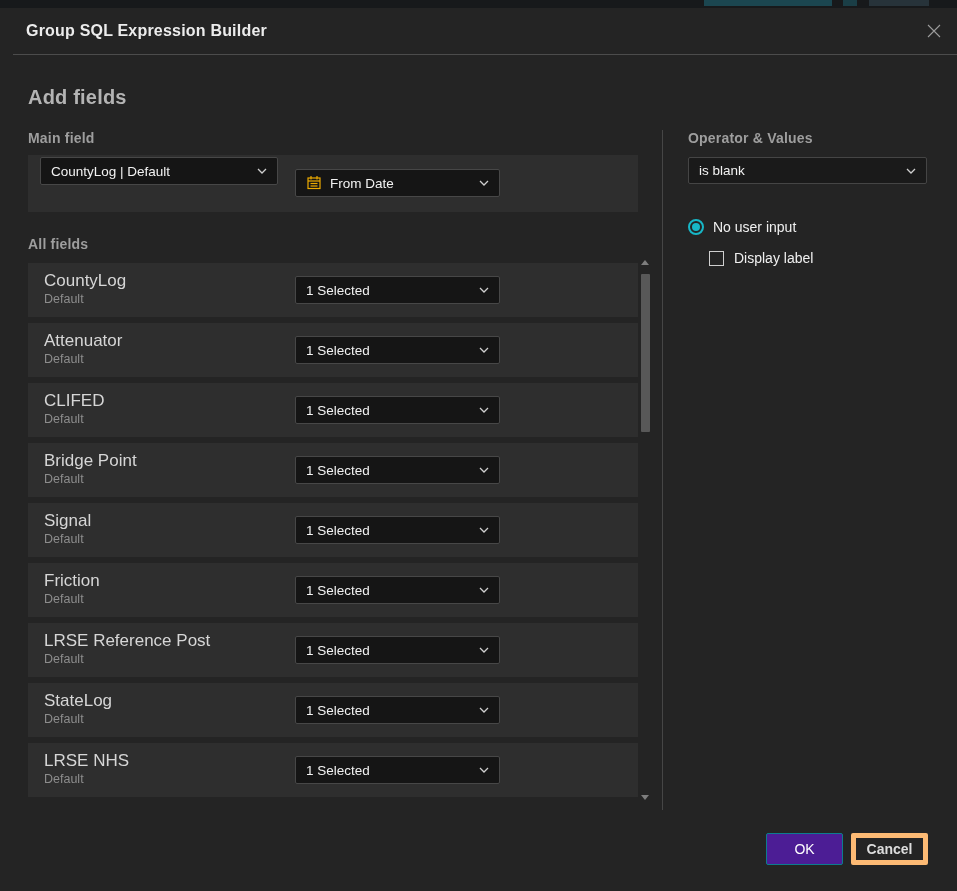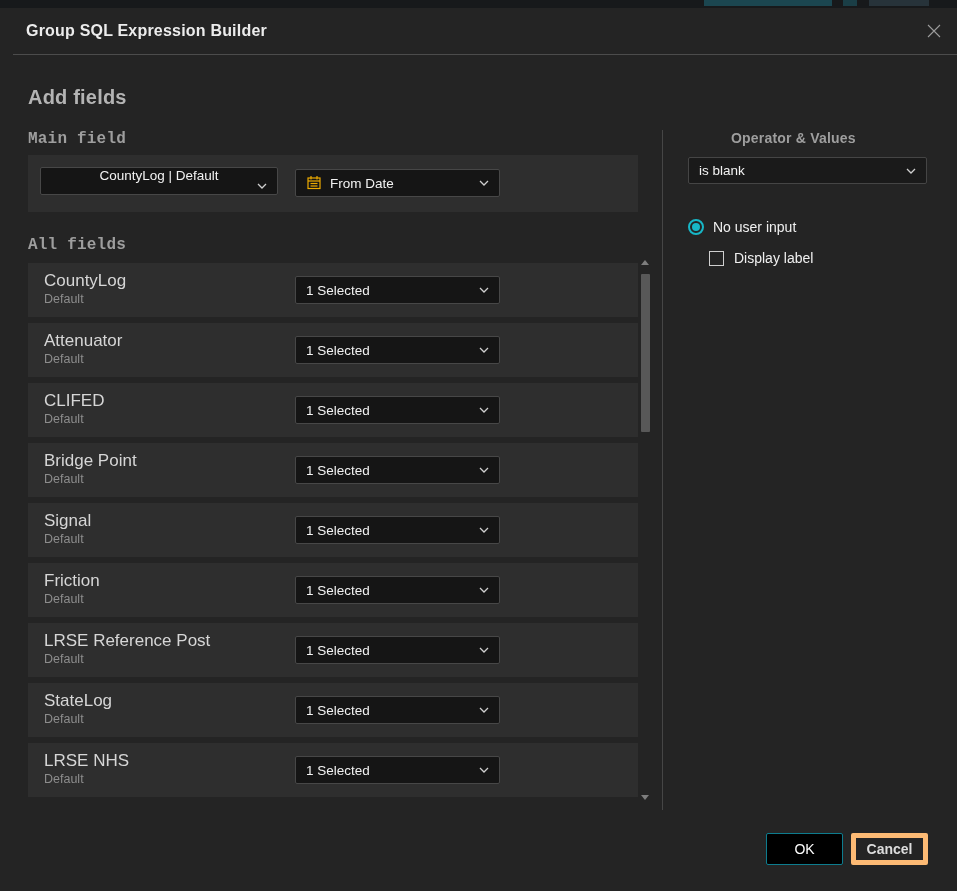--- a/index.html
+++ b/index.html
@@ -17,70 +17,70 @@
   .top-strip .frag-c { position:absolute; left:869px; top:0; width:60px; height:6px; background:#27333a; }
 
   
   .dialog { position:absolute; top:8px; left:0; width:957px; height:883px; background:#242424; }
 
   .titlebar { position:absolute; top:0; left:0; right:0; height:47px; border-bottom:1px solid #4c4c4c;margin-left:13px; }
   .title { position:absolute; left:13px; top:0; line-height:46px; font-size:16px; font-weight:bold; color:#ececec; letter-spacing:.2px; }
   .close-btn { position:absolute; right:12px; top:13px; width:22px; height:22px; background:none; border:none; cursor:pointer; display:flex; align-items:center; justify-content:center; }
 
   .sec-heading { position:absolute; left:28px; font-size:20px; font-weight:bold; color:#b4b4b4; letter-spacing:.2px; }
-  .sub-label   { position:absolute; left:28px; font-size:16px; font-weight:bold; color:#9e9e9e; letter-spacing:.2px;font-family:Liberation Mono, monospace; }
+  .sub-label   { position:absolute; left:28px; font-size:14px; font-weight:bold; color:#9e9e9e; letter-spacing:.2px; }
 
   .main-panel { position:absolute; left:28px; top:147px; width:610px; height:57px; background:#2e2e2e; }
 
   .sel {
     position:absolute; height:28px; background:#151515;
     border:1px solid #474747; border-radius:2px;
     display:flex; align-items:center; padding:0 10px;
     color:#f2f2f2; font-size:13.5px; cursor:pointer;
   }
   .sel .sel-text { white-space:nowrap; overflow:hidden; }
   .sel .chev { margin-left:auto; display:flex; align-items:center; }
   .sel .lead-ico { display:flex; align-items:center; margin-right:8px; }
 
-  .layer-sel { left:12px; top:12px; width:238px;flex-direction:column; }
+  .layer-sel { left:12px; top:2px; width:238px; }
   .field-sel { left:267px; top:14px; width:205px; }
 
   .list { position:absolute; left:28px; top:255px; width:610px; }
   .row { position:relative; height:54px; background:#2e2e2e; margin-bottom:6px; }
   .row .fname { position:absolute; left:16px; top:8px;  font-size:17px;   color:#d6d6d6; }
   .row .ftype { position:absolute; left:16px; top:29px; font-size:12.5px; color:#8d8d8d; }
   .row .sel   { left:267px; top:13px; width:205px; }
 
   
   .scrollbar { position:absolute; left:639px; top:252px; width:13px; height:540px; }
   .sb-up   { position:absolute; top:0; left:2px; width:0; height:0;
              border-left:4px solid transparent; border-right:4px solid transparent; border-bottom:5px solid #7d7d7d; cursor:pointer; }
   .sb-thumb{ position:absolute; top:14px; left:2px; width:9px; height:158px; background:#585858; border-radius:1px; cursor:pointer; }
   .sb-down { position:absolute; bottom:0; left:2px; width:0; height:0;
              border-left:4px solid transparent; border-right:4px solid transparent; border-top:5px solid #7d7d7d; cursor:pointer; }
 
   .divider { position:absolute; left:662px; top:122px; width:1px; height:680px; background:#464646; }
 
   
-  .op-heading { position:absolute; left:688px; top:122px; font-size:14px; font-weight:bold; color:#9e9e9e; letter-spacing:.2px;margin-left:43px; }
+  .op-heading { position:absolute; left:688px; top:122px; font-size:14px; font-weight:bold; color:#9e9e9e; letter-spacing:.2px; }
   .op-sel { left:688px; top:149px; width:239px; height:27px; background:#1a1a1a; border-color:#454545; }
 
   .radio-row { position:absolute; left:688px; top:211px; display:flex; align-items:center; gap:9px; cursor:pointer; }
   .radio { position:relative; width:16px; height:16px; border-radius:50%; border:2px solid #17b7c7; background:#242424; flex:0 0 auto; }
   .radio .dot { position:absolute; inset:2px; border-radius:50%; background:#17b7c7; display:none; }
   .radio.checked .dot { display:block; }
   .ctl-label { font-size:14px; color:#f0f0f0; }
 
   .check-row { position:absolute; left:709px; top:242px; display:flex; align-items:center; gap:10px; cursor:pointer; }
   .checkbox { width:15px; height:15px; border:1.5px solid #cfcfcf; background:transparent; flex:0 0 auto; }
 
   
   .btn { position:absolute; top:825px; width:77px; height:32px; font-size:14px; border-radius:2px;
          font-family:"Liberation Sans", sans-serif; cursor:pointer; }
-  .btn-ok { left:766px; background:#000000; color:#ffffff; border:1px solid #0d7c8e; }
+  .btn-ok { left:766px; background:#4c1d95; color:#ffffff; border:1px solid #0d7c8e; }
   .btn-cancel { left:851px; background:transparent; color:#dcdcdc; border:5px solid #fdba74;font-weight:bold; }
 </style>
 </head>
 <body>
 
 <div class="top-strip">
   <div class="frag-a"></div>
   <div class="frag-b"></div>
   <div class="frag-c"></div>
 </div>

